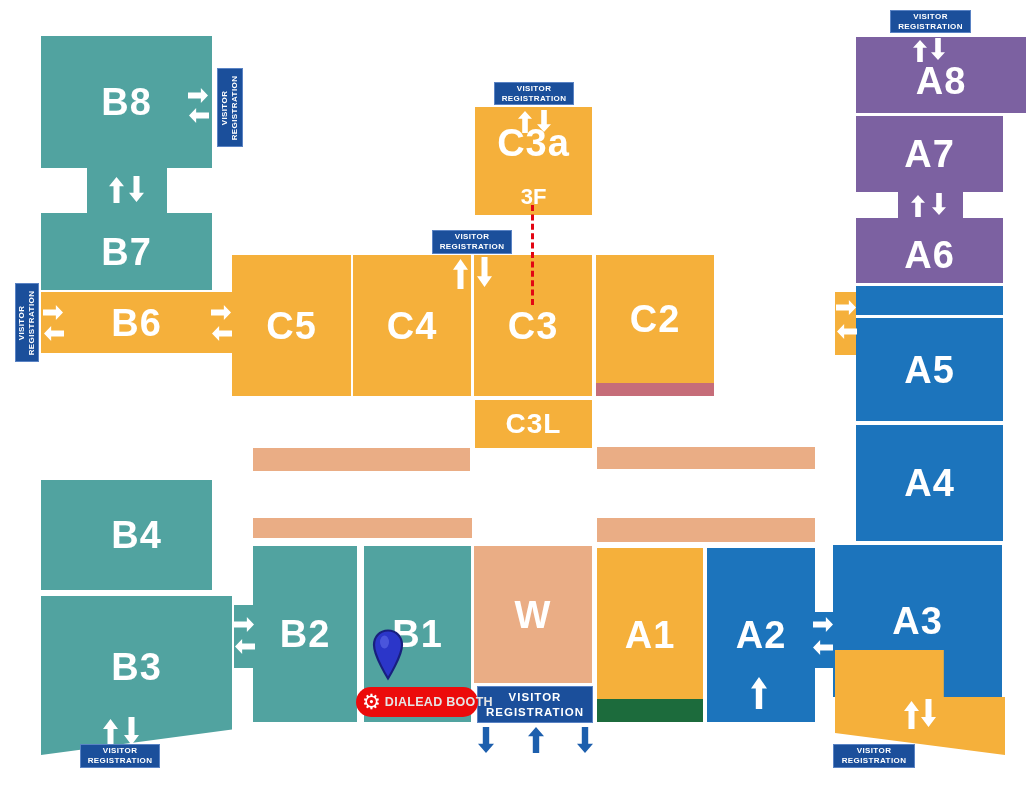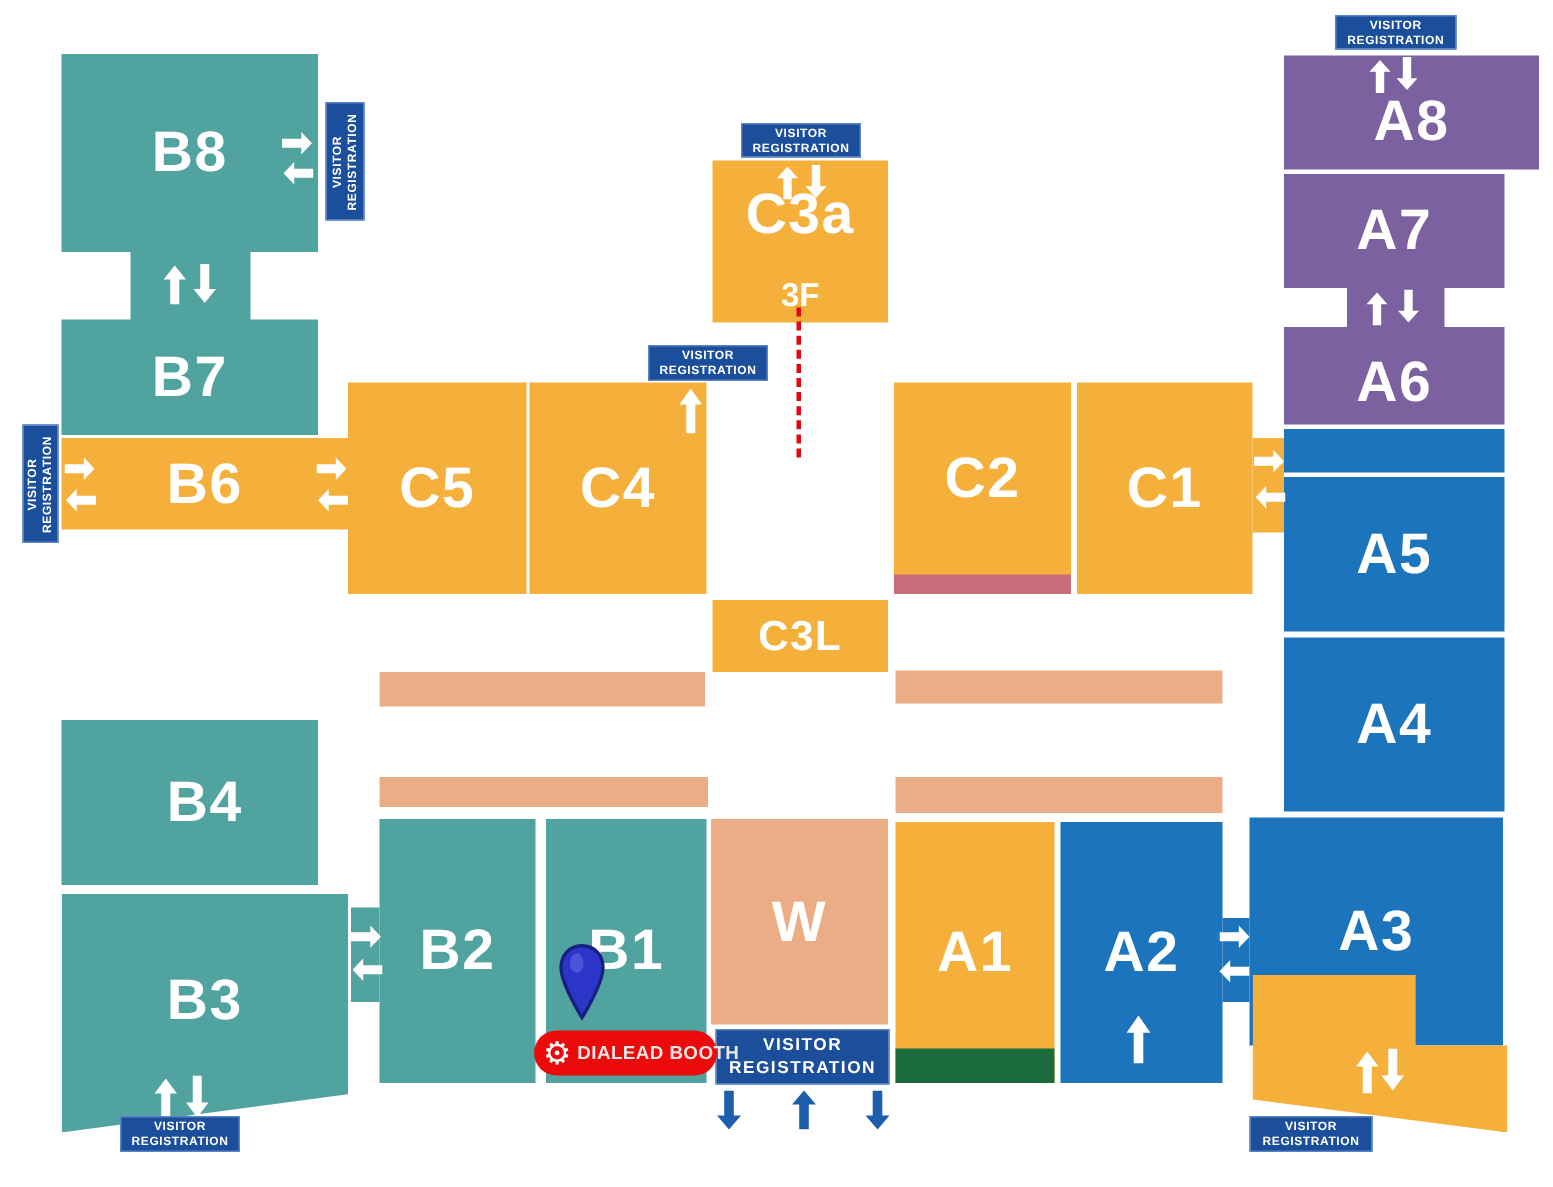--- a/index.html
+++ b/index.html
@@ -72,26 +72,26 @@
 
   <div class="hall orange" style="left:41px;top:292px;width:191px;height:61px;">
     <span class="lbl">B6</span>
   </div>
   <div class="hall orange" style="left:232px;top:255px;width:119px;height:141px;">
     <span class="lbl">C5</span>
   </div>
   <div class="hall orange" style="left:353px;top:255px;width:118px;height:141px;">
     <span class="lbl">C4</span>
   </div>
+  <div class="hall orange" style="left:474px;top:255px;width:118px;height:141px;">
+    <span class="lbl">C3</span>
+  </div>
   <div class="hall orange" style="left:596px;top:255px;width:118px;height:141px;">
     <span class="lbl nudge-up13">C2</span>
     <div class="substrip pink"></div>
-  </div>
-  <div class="hall orange" style="left:718px;top:255px;width:117px;height:141px;">
-    <span class="lbl">C1</span>
   </div>
   <div class="hall orange" style="left:835px;top:292px;width:21px;height:63px;"></div>
   <div class="hall orange" style="left:475px;top:107px;width:117px;height:108px;">
     <span class="lbl nudge-dn12">C3a</span>
     <span class="floor">3F</span>
   </div>
   <div class="hall orange" style="left:475px;top:400px;width:117px;height:48px;">
     <span class="lbl sm">C3L</span>
   </div>
 

